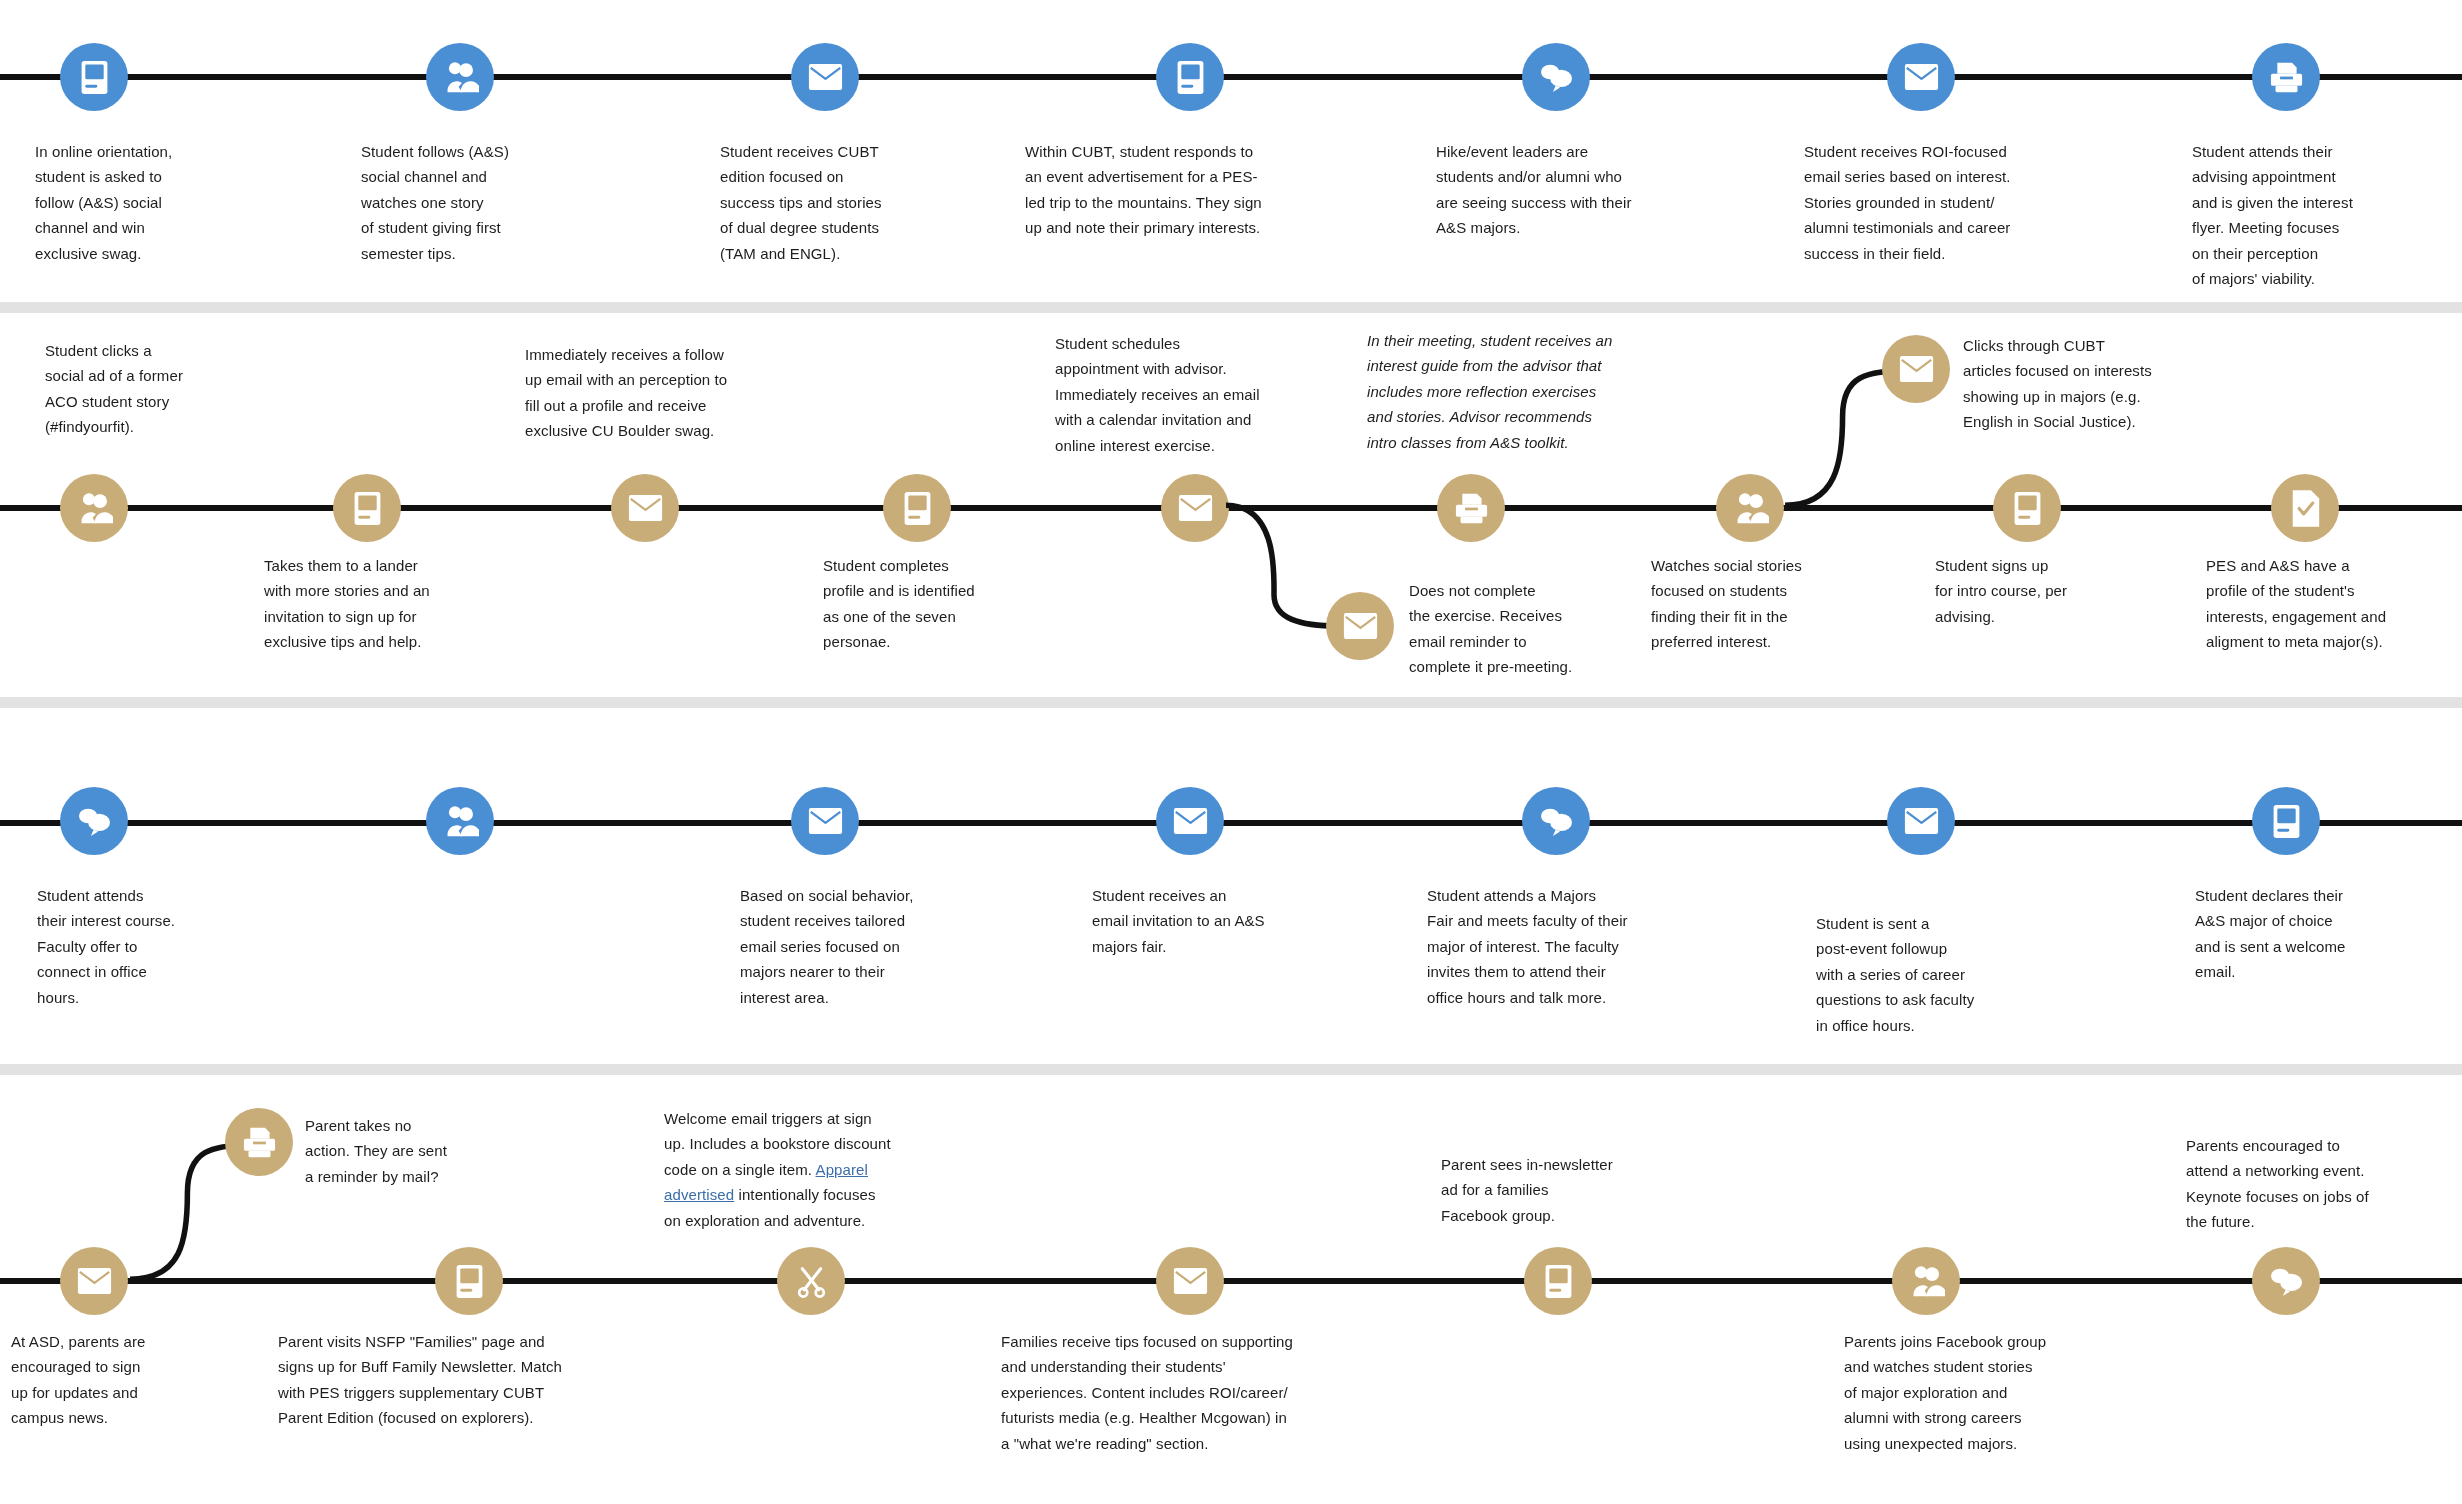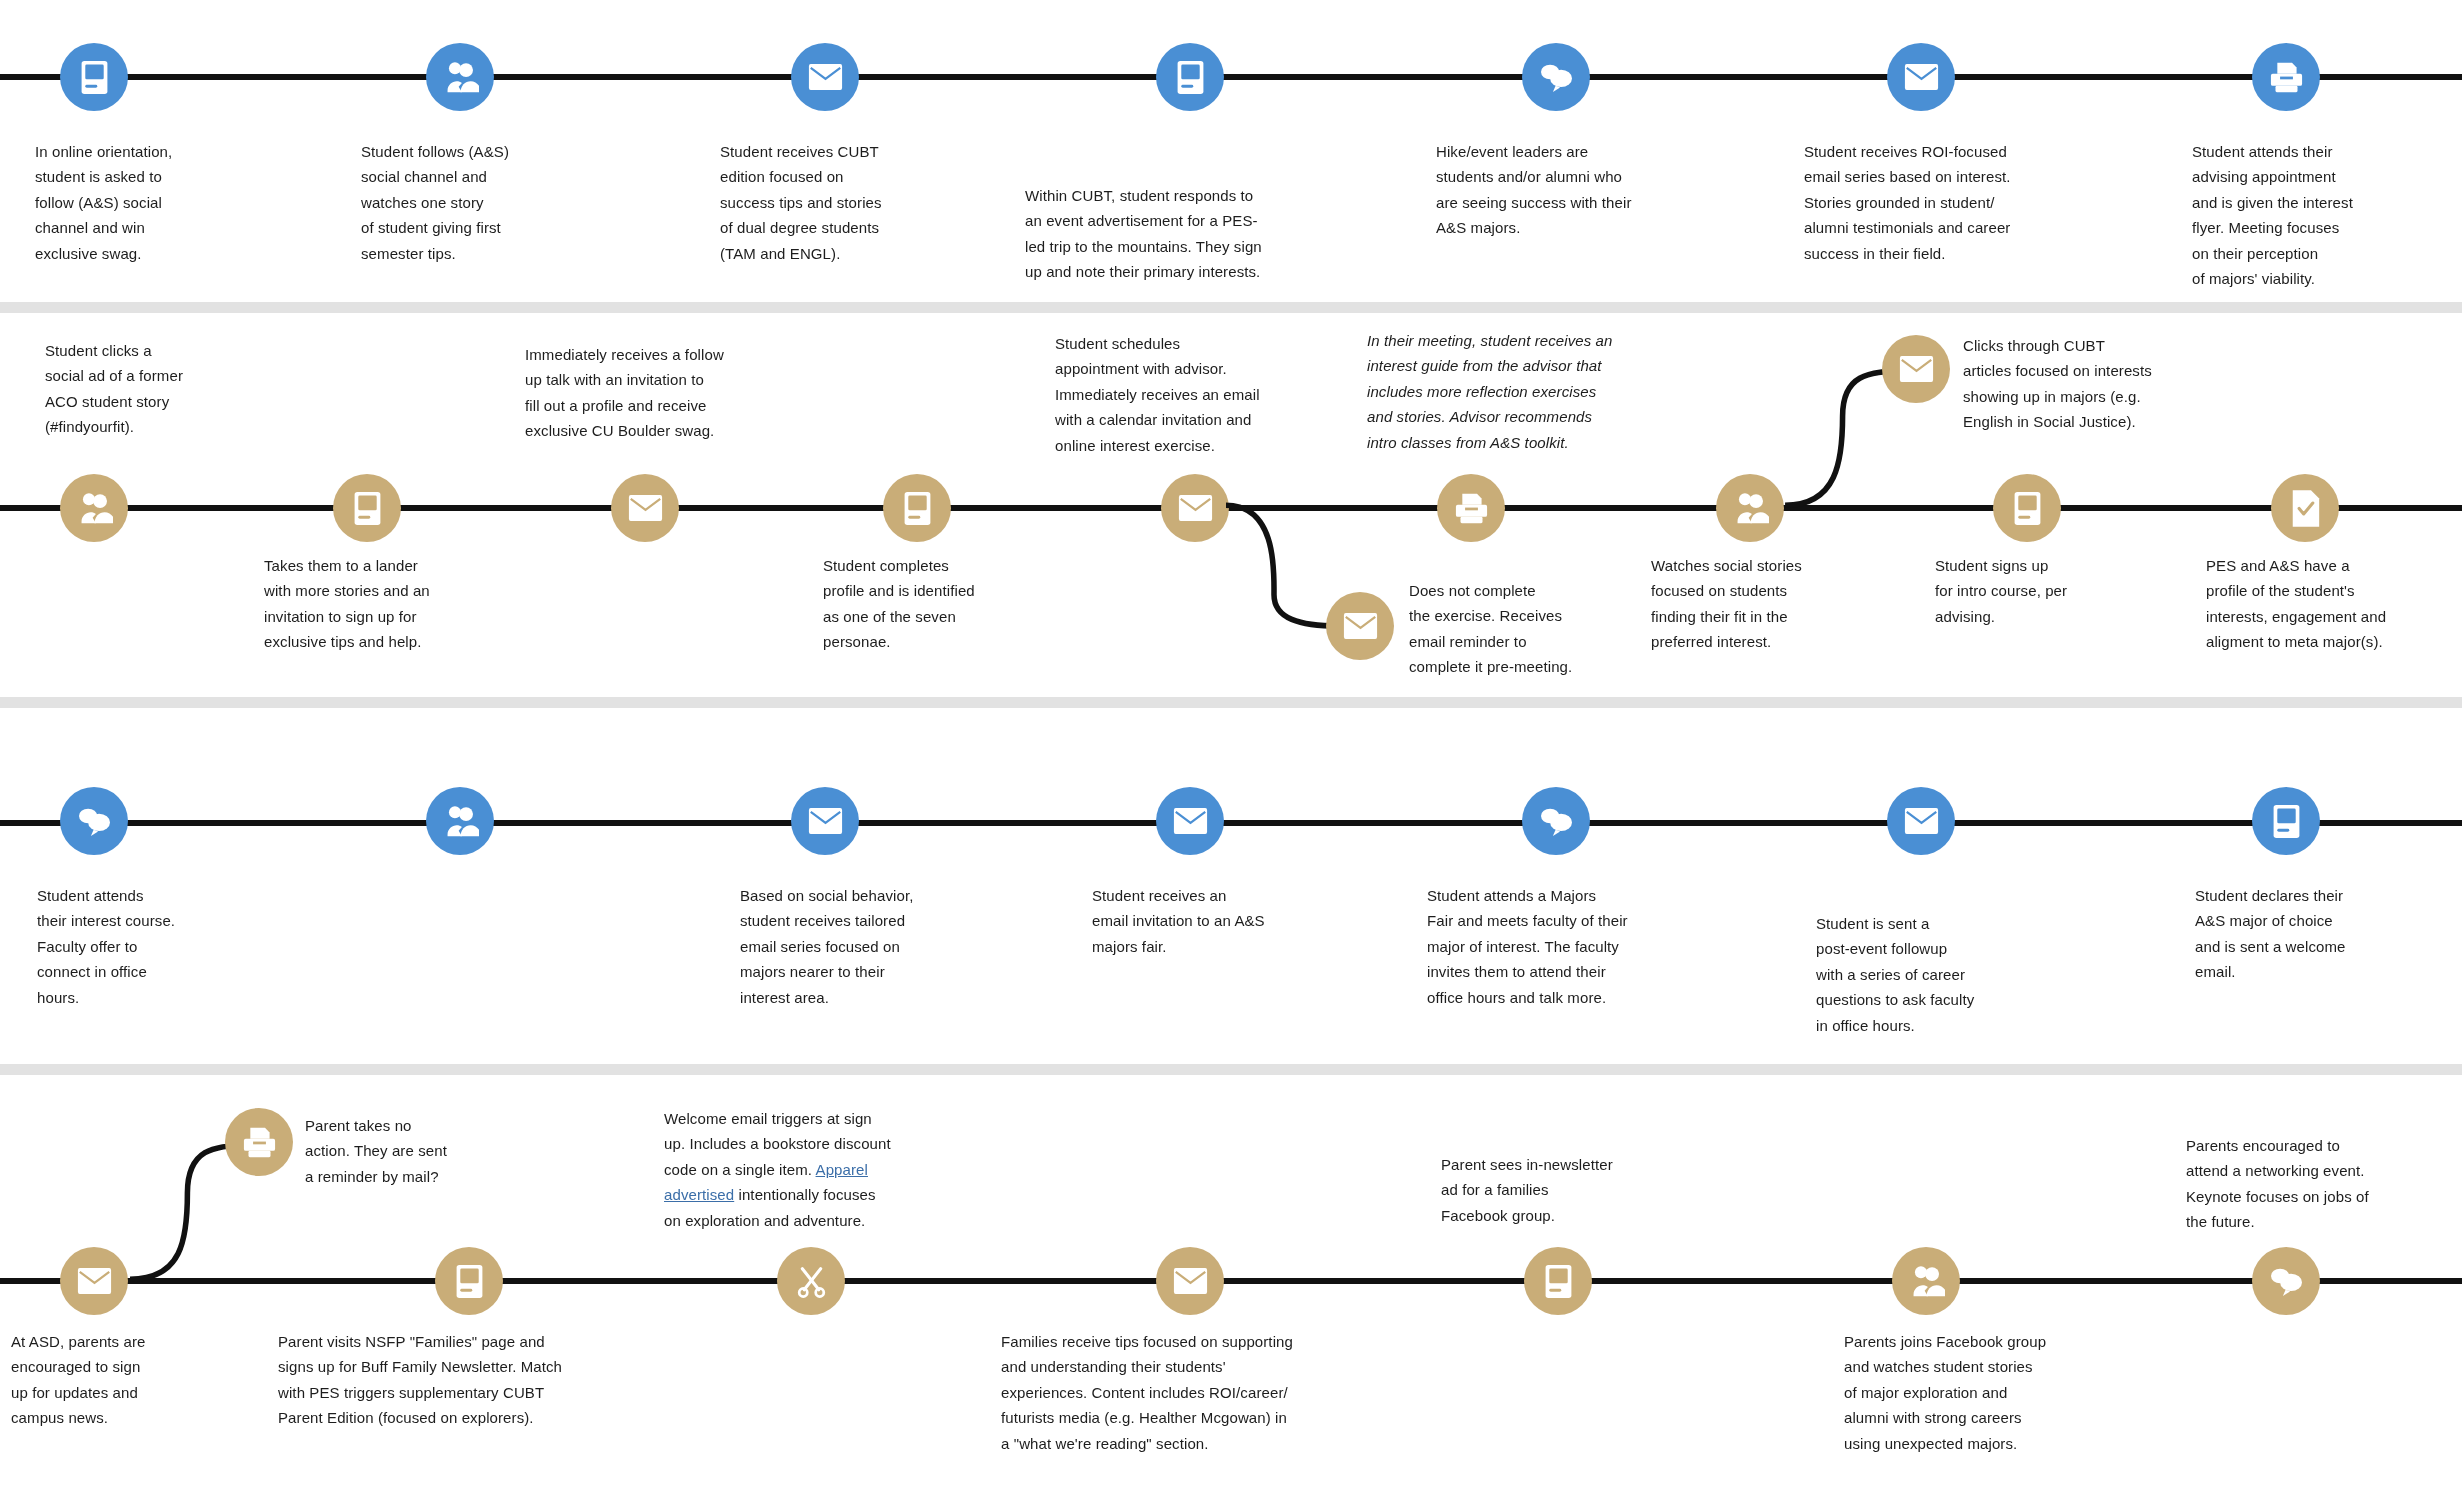--- a/index.html
+++ b/index.html
@@ -106,21 +106,21 @@
 
   <div class="node blue" style="left:1156px;top:43px;">
     <span>
       <svg width="35" height="37" viewBox="0 0 38 40">
           <rect x="5" y="2" width="28" height="36" rx="3" fill="#fff"></rect>
           <rect x="9" y="6" width="20" height="16" rx="1.5" fill="#4a8fd4"></rect>
           <rect x="9" y="28" width="13" height="3" rx="1.5" fill="#4a8fd4"></rect>
         </svg>
     </span>
   </div>
-  <div class="cap" style="left:1025px;top:139px;width:315px;margin-top:44px;">Within CUBT, student responds to
+  <div class="cap" style="left:1025px;top:139px;width:315px;">Within CUBT, student responds to
 an event advertisement for a PES-
 led trip to the mountains. They sign
 up and note their primary interests.</div>
 
   <div class="node blue" style="left:1522px;top:43px;">
     <span>
       <svg width="37" height="31" viewBox="0 0 40 34">
           <ellipse cx="13" cy="11" rx="10" ry="8" fill="#fff"></ellipse>
           <ellipse cx="25" cy="18" rx="12" ry="9.5" fill="#fff"></ellipse>
           <path d="M19 26l-3 7 8-5z" fill="#fff"></path>
@@ -191,21 +191,21 @@
           <rect x="9" y="28" width="13" height="3" rx="1.5" fill="#c9ad78"></rect>
         </svg>
     </span>
   </div>
   <div class="cap" style="left:264px;top:553px;width:231px;">Takes them to a lander
 with more stories and an
 invitation to sign up for
 exclusive tips and help.</div>
 
   <div class="cap" style="left:525px;top:342px;width:268px;">Immediately receives a follow
-up talk with an invitation to
+up email with an perception to
 fill out a profile and receive
 exclusive CU Boulder swag.</div>
   <div class="node gold" style="left:611px;top:474px;">
     <span>
       <svg width="35" height="28" viewBox="0 0 38 30">
           <rect x="1" y="1" width="36" height="28" rx="2" fill="#fff"></rect>
           <path d="M3 5l16 12L35 5" stroke="#c9ad78" stroke-width="2.4" fill="none"></path>
         </svg>
     </span>
   </div>

